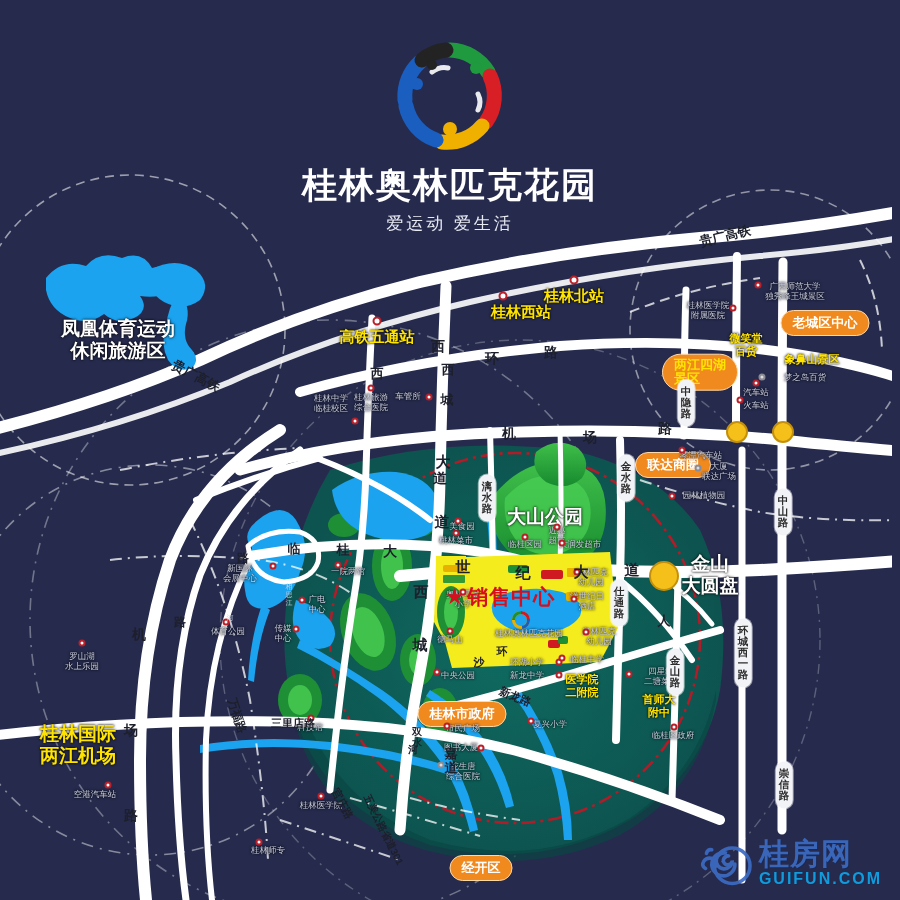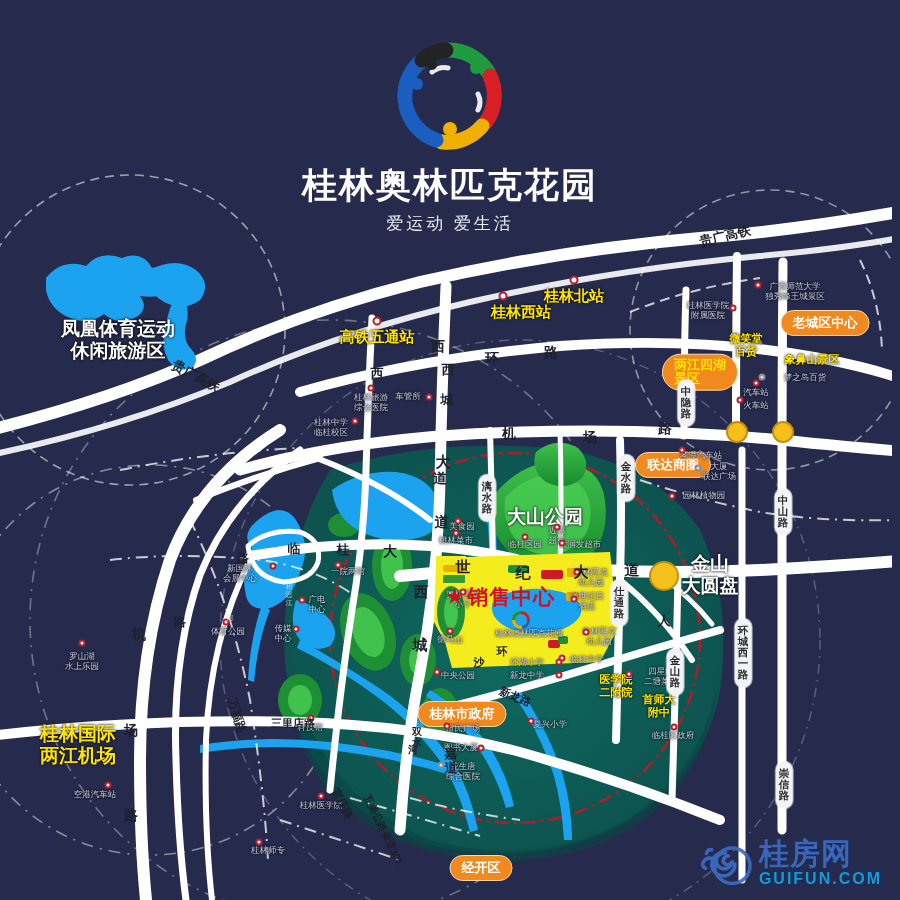--- a/index.html
+++ b/index.html
@@ -301,21 +301,21 @@
       <div class="pill" style="left: 700px; top: 372px; color: rgb(255, 228, 0); line-height: 1.1;">
         <div>两江四湖</div>
         <div>景区</div>
       </div>
       <div class="pill" style="left: 673px; top: 465px;">联达商圈</div>
       <div class="pill" style="left: 462px; top: 714px;">桂林市政府</div>
       <div class="pill" style="left: 481px; top: 868px;">经开区</div>
       <div class="lbl lbl-shadow lbl-yellow tag-sm" style="left: 812px; top: 359px;">象鼻山景区</div>
       <div class="lbl lbl-shadow lbl-yellow tag-sm" style="left: 746px; top: 345px;">微笑堂
 百货</div>
-      <div class="lbl lbl-shadow lbl-yellow tag-sm" style="left: 616px; top: 686px; font-family: Liberation Serif, serif;">医学院
+      <div class="lbl lbl-shadow lbl-yellow tag-sm" style="left: 582px; top: 686px; font-family: Liberation Serif, serif;">医学院
 二附院</div>
       <div class="lbl lbl-shadow lbl-yellow tag-sm" style="left: 659px; top: 706px;">首师大
 附中</div>
       <div class="lbl lbl-shadow lbl-dim tag-xs" style="left: 795px; top: 292px;">广西师范大学
 独秀峰王城景区</div>
       <div class="poi" style="left: 758px; top: 285px; width: 7px; height: 7px; border-width: 2px;"></div>
       <div class="lbl lbl-shadow lbl-dim tag-xs" style="left: 708px; top: 311px;">桂林医学院
 附属医院</div>
       <div class="poi" style="left: 733px; top: 308px; width: 7px; height: 7px; border-width: 2px;"></div>
       <div class="lbl lbl-shadow lbl-dim tag-xs" style="left: 805px; top: 378px;">梦之岛百货</div>
@@ -329,21 +329,21 @@
       <div class="poi" style="left: 672px; top: 496px; width: 7px; height: 7px; border-width: 2px;"></div>
       <div class="lbl lbl-shadow lbl-dim tag-xs" style="left: 756px; top: 393px;">汽车站</div>
       <div class="poi" style="left: 756px; top: 383px; width: 7px; height: 7px; border-width: 2px;"></div>
       <div class="lbl lbl-shadow lbl-dim tag-xs" style="left: 756px; top: 406px;">火车站</div>
       <div class="poi" style="left: 740px; top: 400px; width: 7px; height: 7px; border-width: 2px;"></div>
       <div class="lbl lbl-shadow lbl-dim tag-xs" style="left: 371px; top: 403px;">桂林旅游
 综合医院</div>
       <div class="poi" style="left: 371px; top: 388px; width: 7px; height: 7px; border-width: 2px;"></div>
       <div class="lbl lbl-shadow lbl-dim tag-xs" style="left: 408px; top: 397px;">车管所</div>
       <div class="poi" style="left: 429px; top: 397px; width: 7px; height: 7px; border-width: 2px;"></div>
-      <div class="lbl lbl-shadow lbl-dim tag-xs" style="left: 331px; top: 428px; text-align: center;">桂林中学
+      <div class="lbl lbl-shadow lbl-dim tag-xs" style="left: 331px; top: 404px; text-align: center;">桂林中学
 临桂校区</div>
       <div class="poi" style="left: 355px; top: 421px; width: 7px; height: 7px; border-width: 2px;"></div>
       <div class="lbl lbl-shadow lbl-dim tag-xs" style="left: 240px; top: 574px;">新国际
 会展中心</div>
       <div class="poi" style="left: 273px; top: 566px; width: 7px; height: 7px; border-width: 2px;"></div>
       <div class="lbl lbl-shadow lbl-dim tag-xs" style="left: 348px; top: 572px;">一院两馆</div>
       <div class="poi" style="left: 338px; top: 565px; width: 7px; height: 7px; border-width: 2px;"></div>
       <div class="lbl lbl-shadow lbl-dim tag-xs" style="left: 317px; top: 605px;">广电
 中心</div>
       <div class="poi" style="left: 302px; top: 600px; width: 7px; height: 7px; border-width: 2px;"></div>

